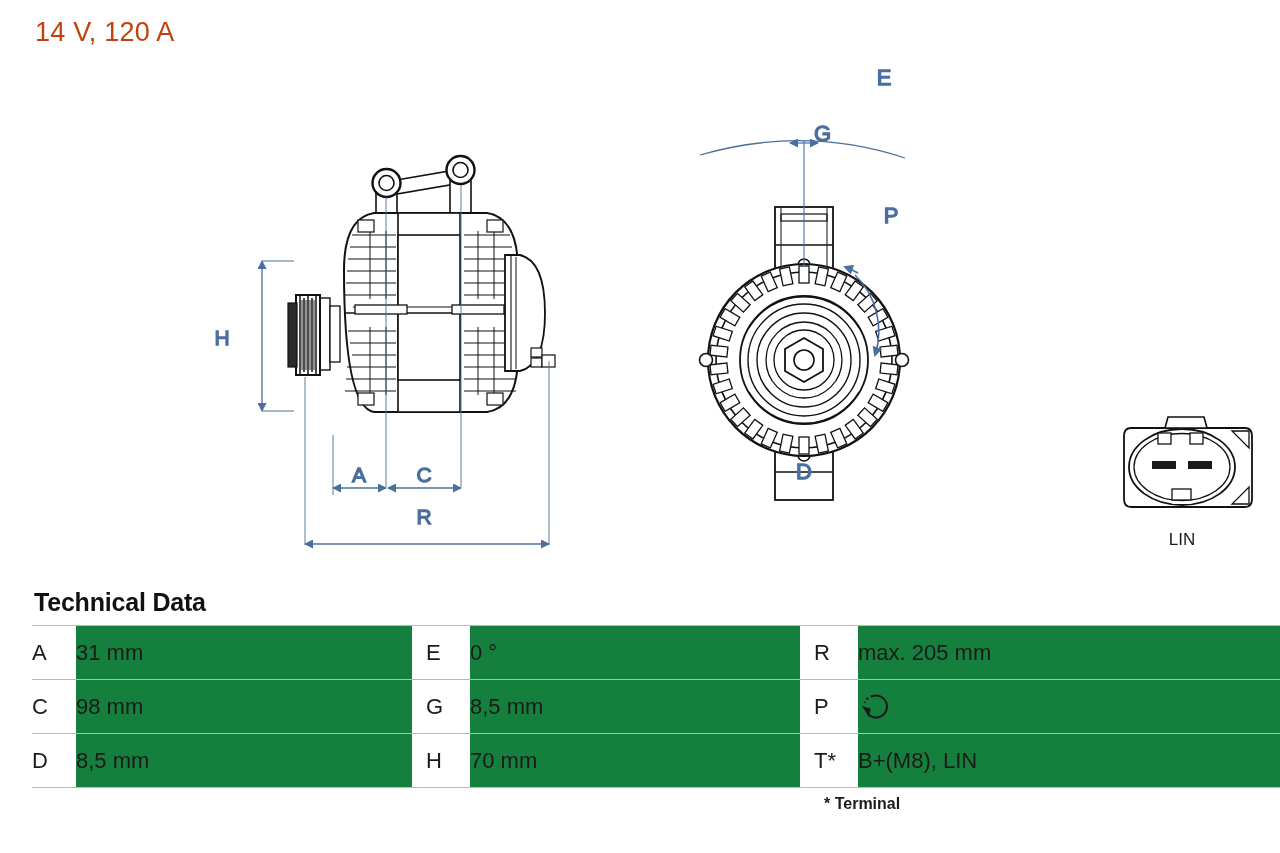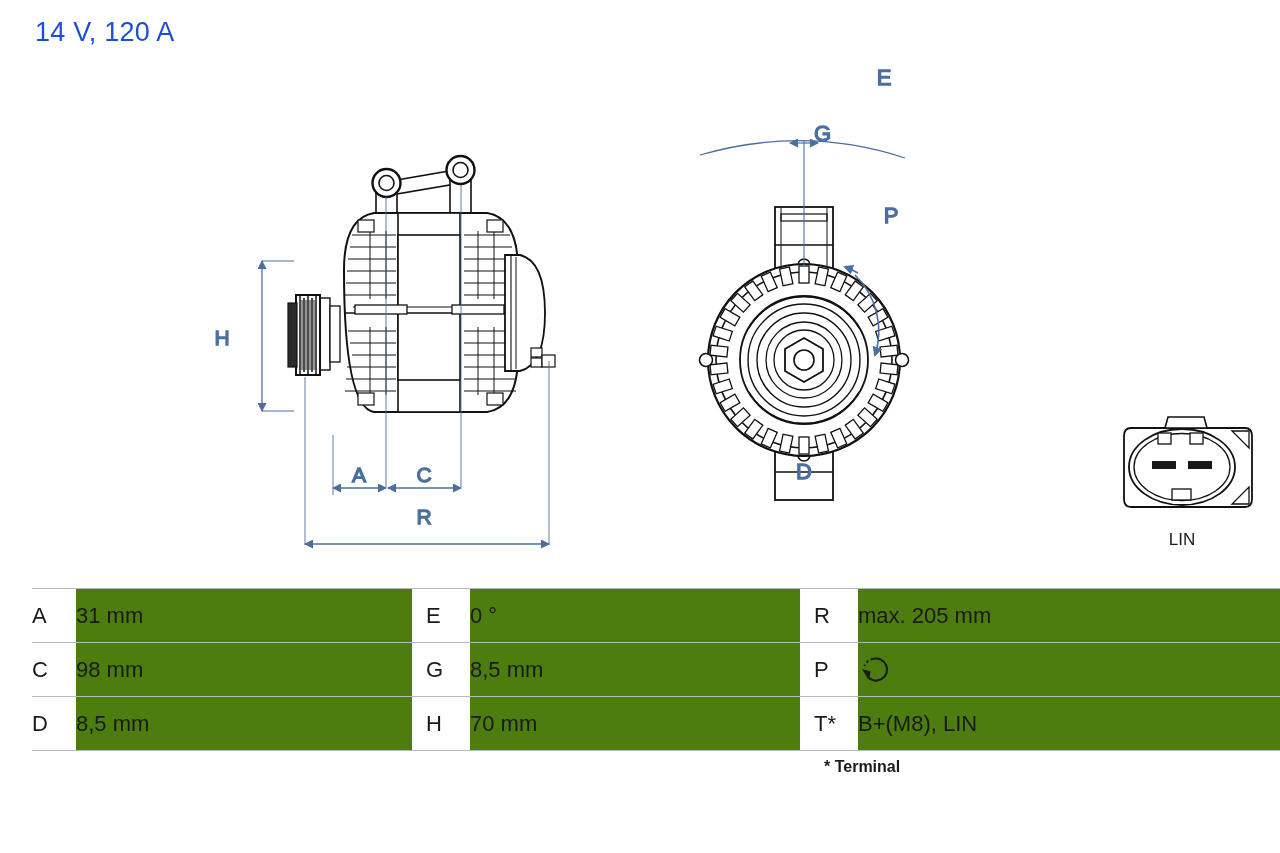--- a/index.html
+++ b/index.html
@@ -18,21 +18,21 @@
   }
 
   
   #page-title {
     position: absolute;
     left: 35px;
     top: 17px;
     font-size: 27px;
     font-weight: 400;
     letter-spacing: 0.2px;
-    color: #1d4ed8;
+    color: #c2410c;
   }
 
   
   #drawing-area {
     position: absolute;
     left: 0;
     top: 55px;
     width: 1280px;
     height: 520px;
   }
@@ -71,21 +71,21 @@
     vertical-align: middle;
     padding: 0;
   }
   td.key-cell {
     background: #ffffff;
     text-align: left;
     padding-left: 12px;
     width: 38px;
   }
   td.val-cell {
-    background: #4d7c0f;
+    background: #15803d;
     padding-left: 14px;
   }
   td.gap-cell {
     background: #ffffff;
     border-top: 1px solid #b9b9b9;
     border-bottom: 1px solid #b9b9b9;
     width: 14px;
   }
   
   col.c-key   { width: 44px; }
@@ -467,20 +467,21 @@
     <rect x="1152" y="406" width="24" height="8" fill="#1a1a1a" stroke="none"></rect>
     <rect x="1188" y="406" width="24" height="8" fill="#1a1a1a" stroke="none"></rect>
   </g>
   <text x="1182" y="490" font-size="17" fill="#1a1a1a" text-anchor="middle" font-family="Liberation Sans, sans-serif">LIN</text>
 
 </svg>
 </div>
 
 <div id="tech-section">
 
+  <div id="tech-heading">Technical Data</div>
 
   <table id="tech-table">
     <colgroup>
       <col class="c-key">
         <col class="c-val1">
       <col class="c-gap">
       <col class="c-key">
         <col class="c-val2">
       <col class="c-gap">
       <col class="c-key">

